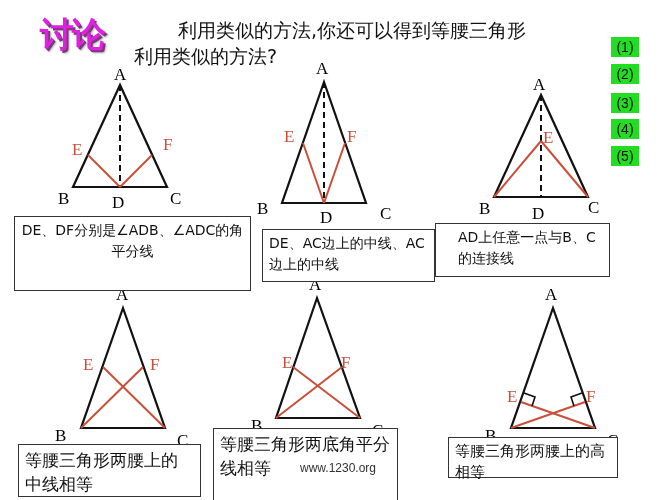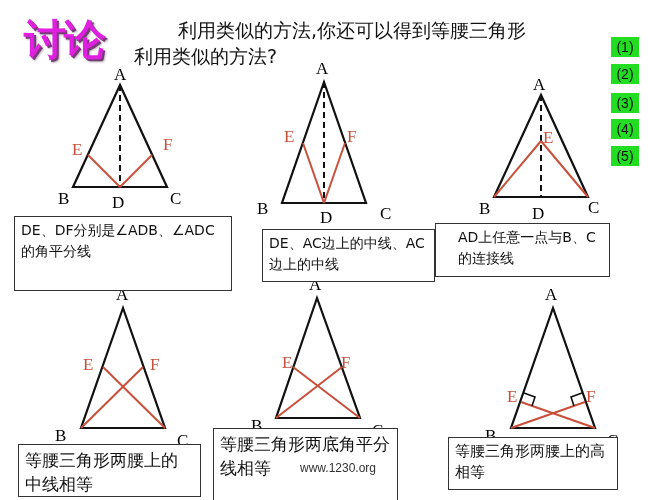--- a/index.html
+++ b/index.html
@@ -1,18 +1,18 @@
 <!DOCTYPE html>
 <html><head>
   <meta charset="utf-8">
   <style>
     html, body { margin: 0; padding: 0; background: #ffffff; }
     body { width: 667px; height: 500px; position: relative; overflow: hidden;
            font-family: "DejaVu Serif", serif; color: #111; }
-    .title-badge { position: absolute; left: 24px; top: 12px; font-size: 42px; font-weight: bold;
+    .title-badge { position: absolute; left: 40px; top: 12px; font-size: 34px; font-weight: bold;
                    color: #e020e0; font-family: "DejaVu Sans", sans-serif;
                    text-shadow: 2px 2px 0 #7a3a7a, 3px 3px 2px #bbb; letter-spacing: -2px; }
     .question { position: absolute; font-size: 19px; font-family: "DejaVu Sans", sans-serif; color: #111; white-space: nowrap; }
     .q1 { left: 178px; top: 18px; }
     .q2 { left: 134px; top: 44px; }
     .nav { position: absolute; left: 611px; width: 28px; height: 20px; background: #22dd22;
            font-family: "Liberation Sans", sans-serif; font-size: 14px; color: #111;
            display: flex; align-items: center; justify-content: center; cursor: pointer; }
     svg.fig { position: absolute; left: 0; top: 0; }
     .lbl { font-family: "Liberation Serif", serif; font-size: 17px; }
@@ -105,20 +105,20 @@
     <polyline points="524,393 535,397 532,406" fill="none" stroke="#111" stroke-width="1.6"></polyline>
     <polyline points="582,393 571,397 574,406" fill="none" stroke="#111" stroke-width="1.6"></polyline>
     <text class="lbl" x="545" y="300">A</text>
     <text class="lbl" x="485" y="441">B</text>
     <text class="lbl" x="607" y="446">C</text>
     <text class="lbl lbl-red" x="507" y="402">E</text>
     <text class="lbl lbl-red" x="586" y="402">F</text>
   </g>
 </svg>
 
-<div class="box" style="left:14px; top:216px; width:218px; height:75px;">DE、DF分别是∠ADB、∠ADC的角平分线</div>
+<div class="box" style="left:14px; top:216px; width:237px; height:75px;text-align:center;">DE、DF分别是∠ADB、∠ADC的角平分线</div>
 <div class="box" style="left:262px; top:229px; width:173px; height:53px;">DE、AC边上的中线、AC边上的中线</div>
 <div class="box" style="left:435px; top:223px; width:175px; height:54px;padding-left:22px;">AD上任意一点与B、C的连接线</div>
 <div class="box big" style="left:18px; top:444px; width:183px; height:53px;">等腰三角形两腰上的中线相等</div>
 <div class="box big" style="left:213px; top:428px; width:185px; height:76px;">等腰三角形两底角平分线相等</div>
-<div class="box" style="left:448px; top:437px; width:170px; height:53px; font-size:15px;">等腰三角形两腰上的高相等</div>
+<div class="box" style="left:448px; top:437px; width:170px; height:41px; font-size:15px;">等腰三角形两腰上的高相等</div>
 
 <div class="watermark">www.1230.org</div>
 
 </body></html>

